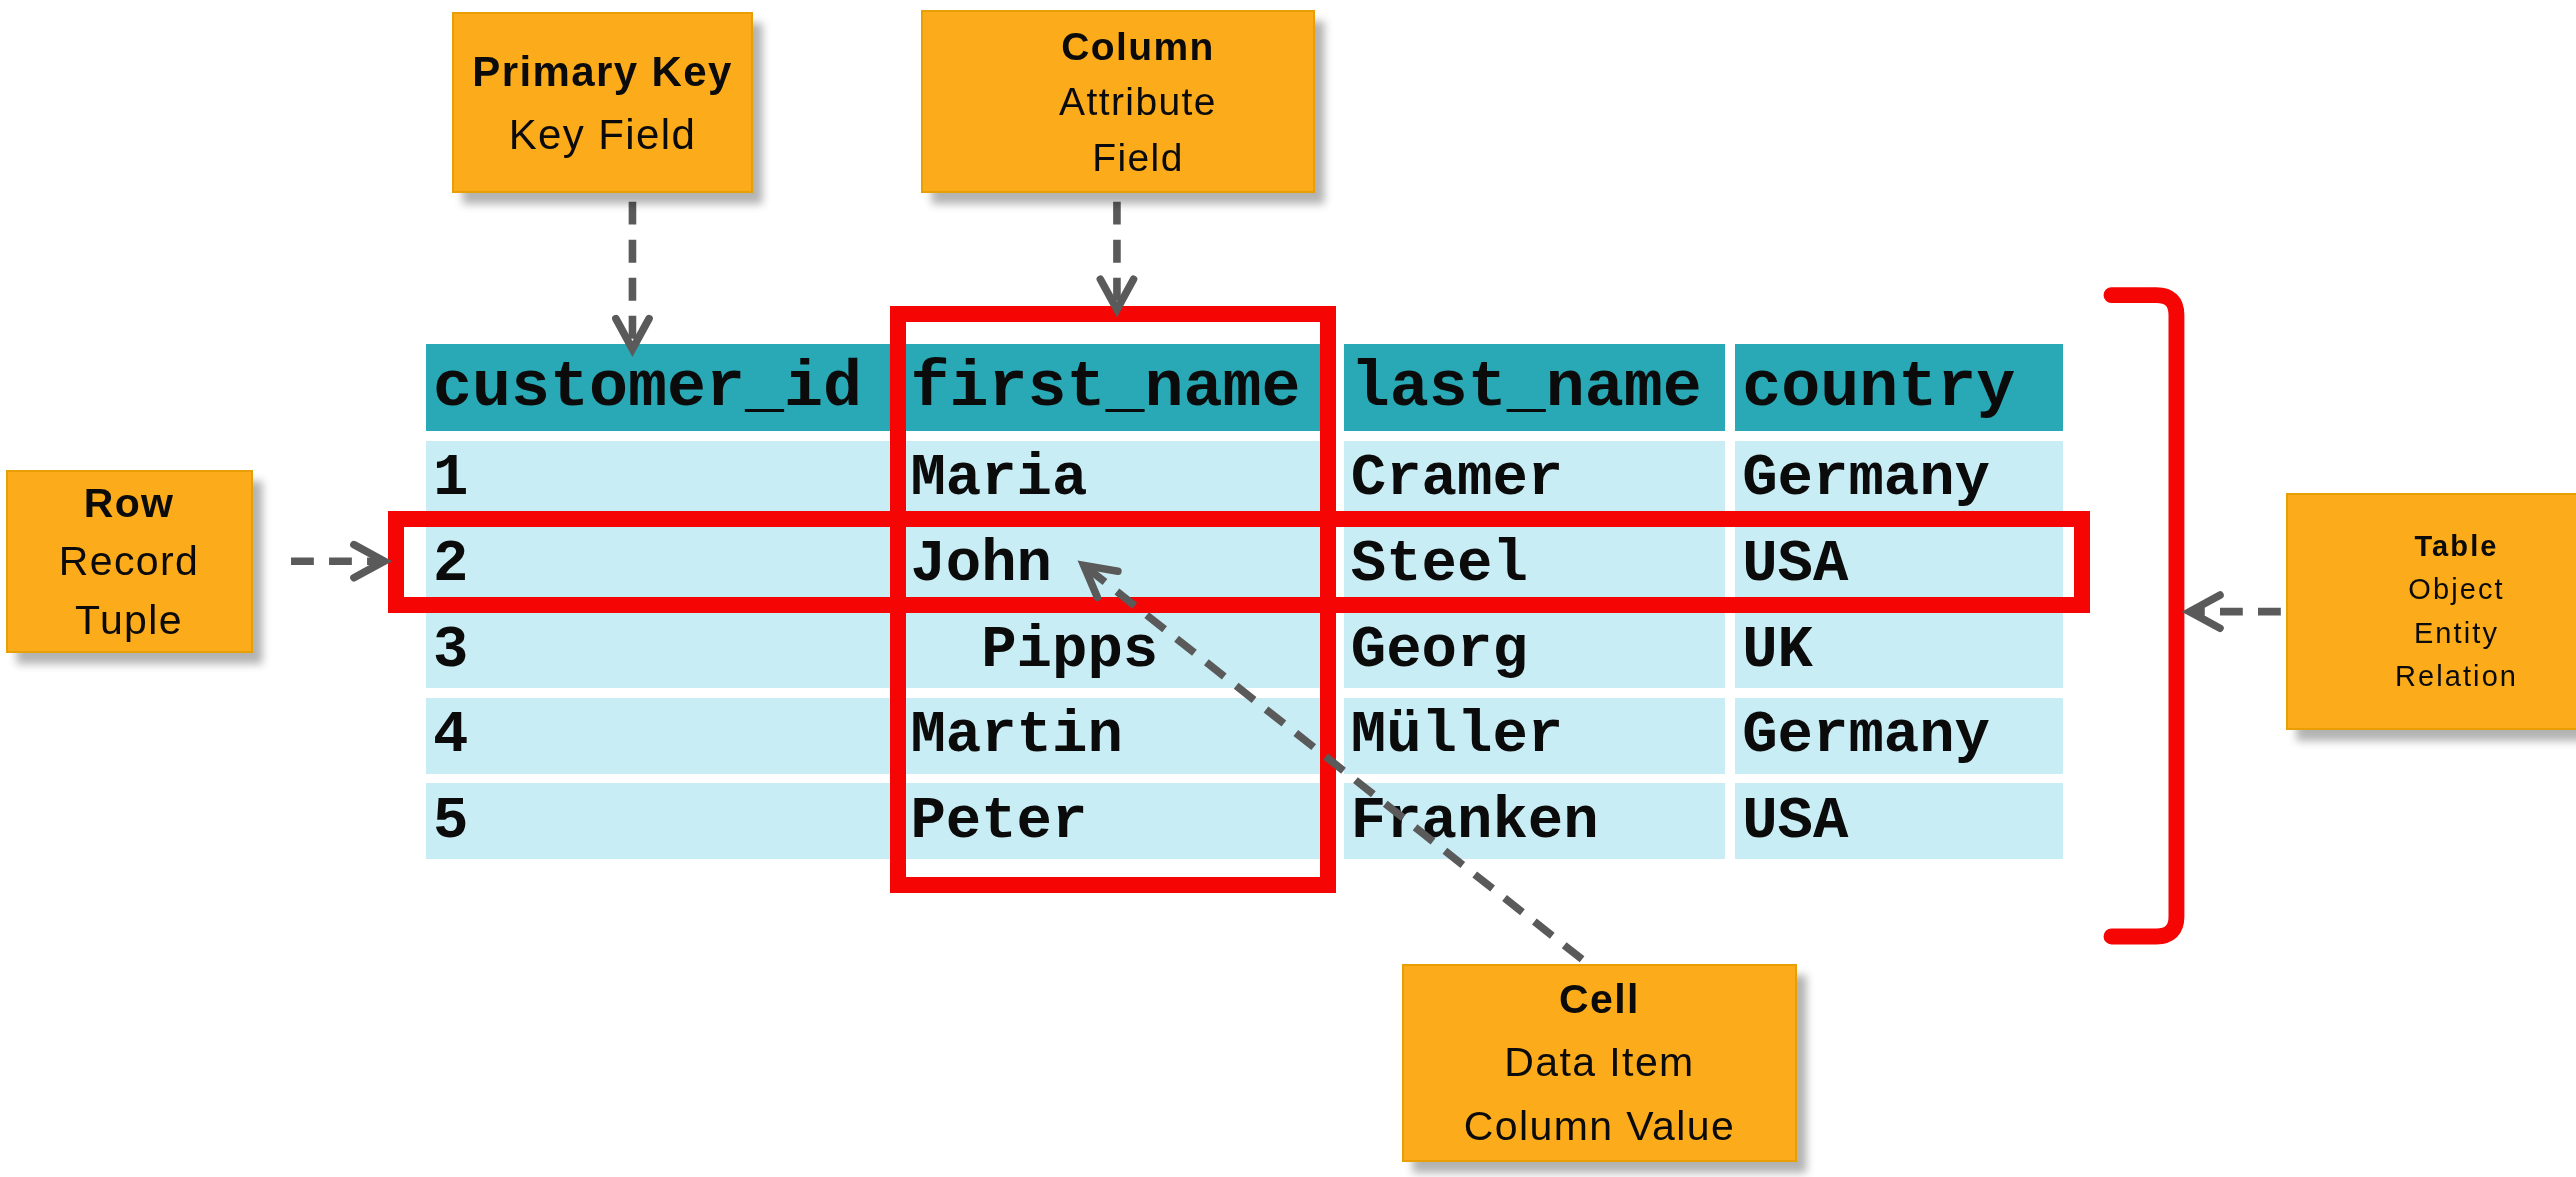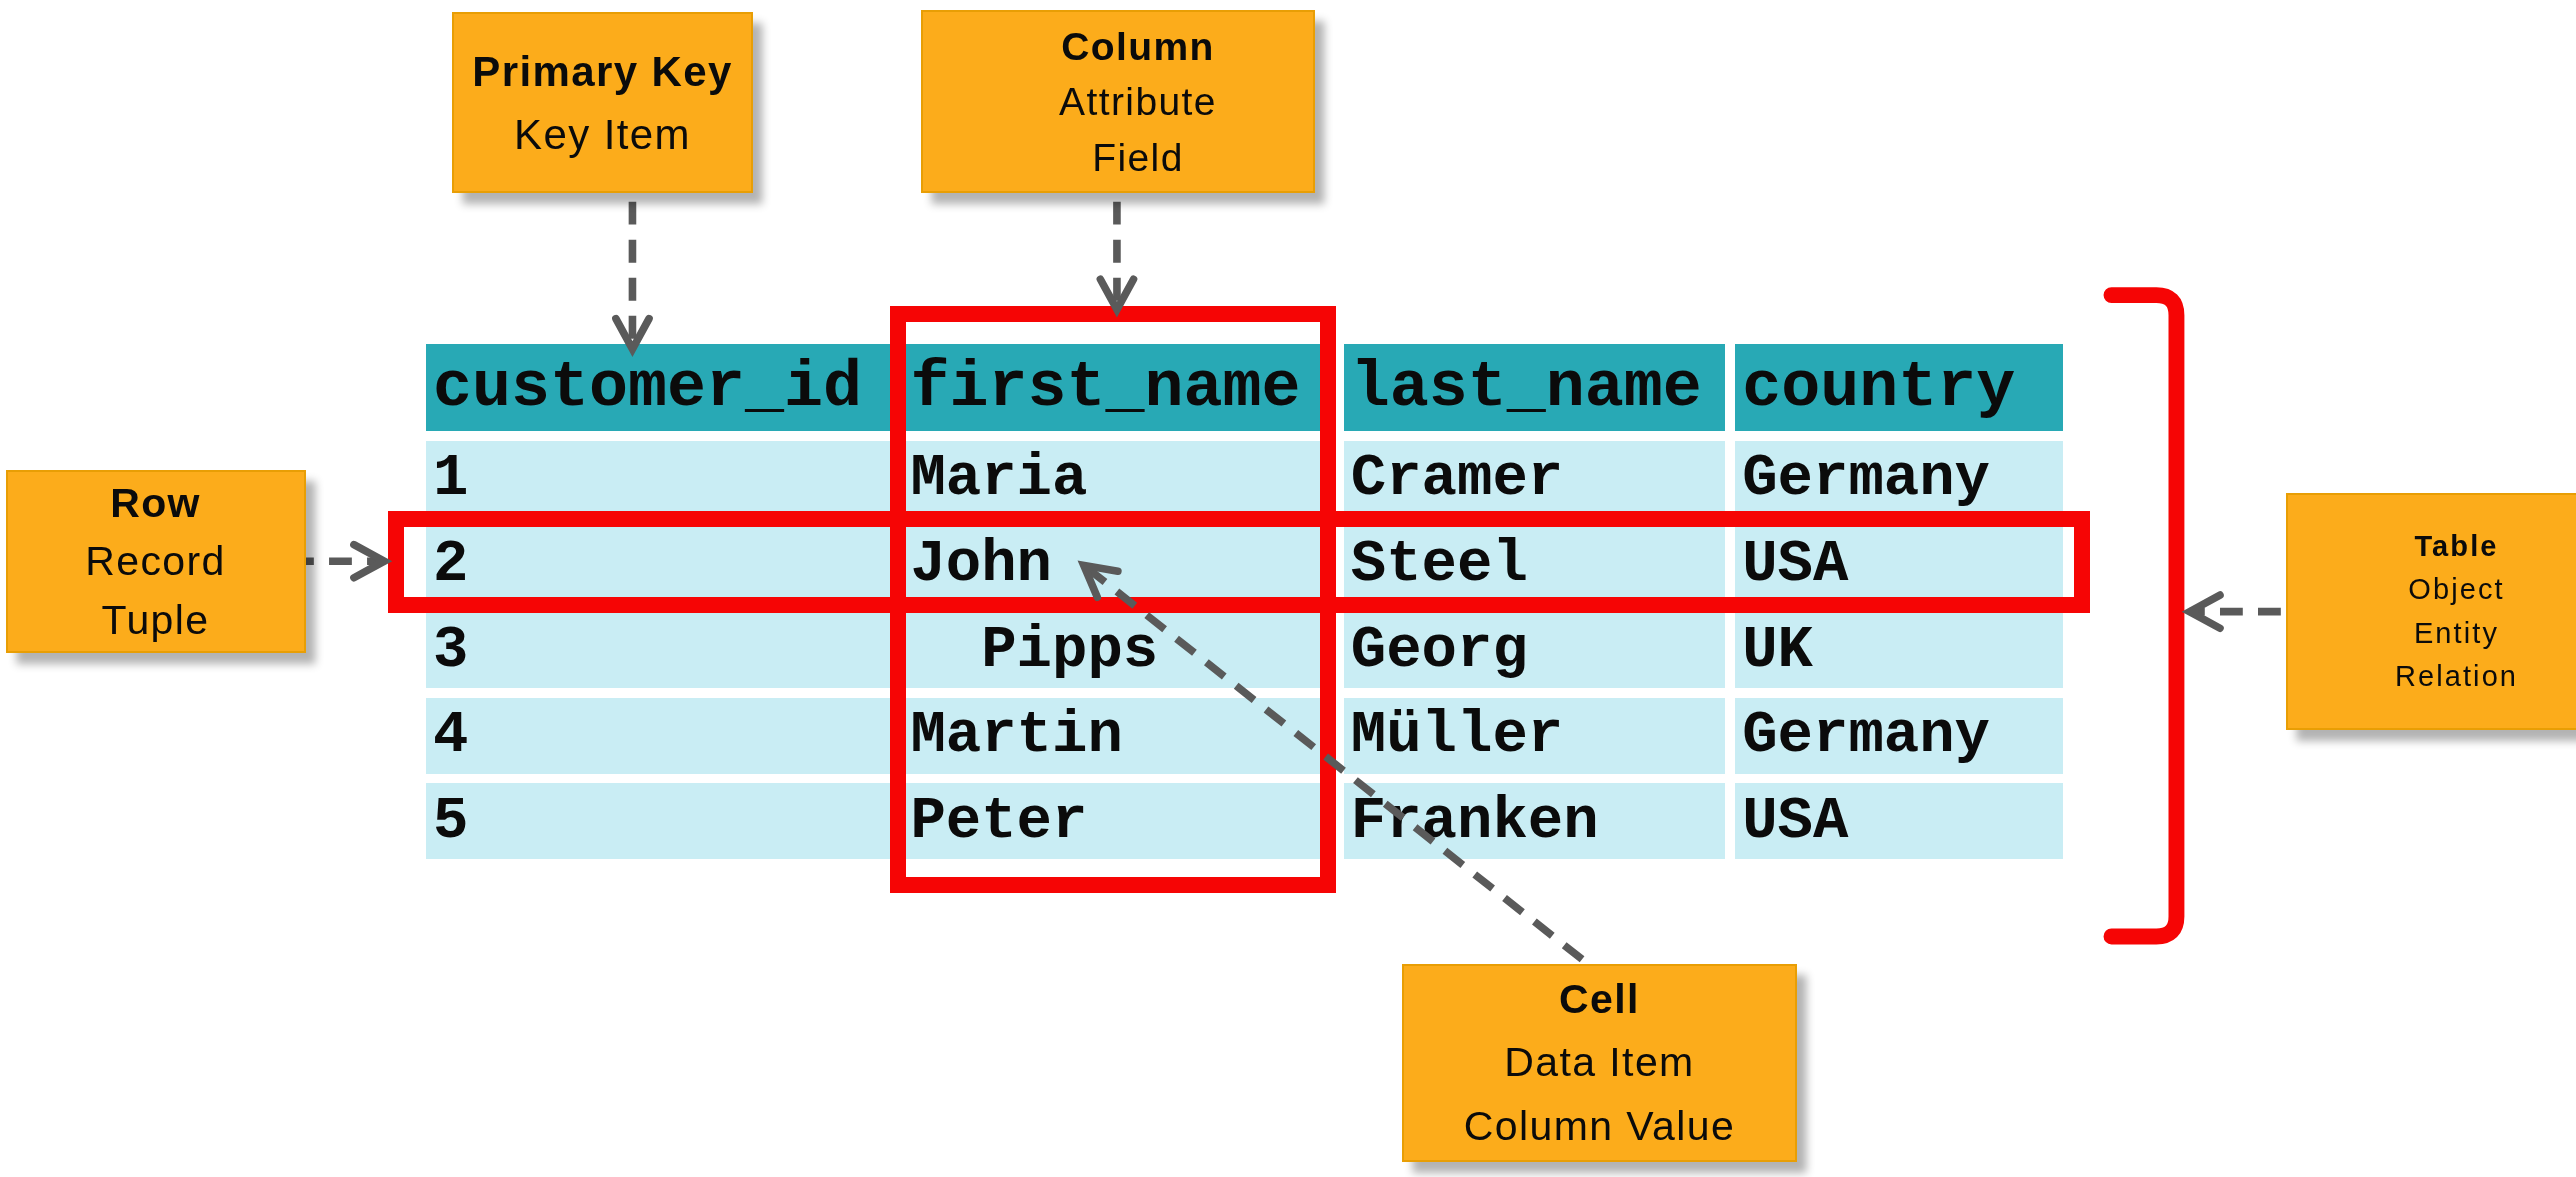--- a/index.html
+++ b/index.html
@@ -68,21 +68,21 @@
     box-shadow:9.7px 11px 8.3px rgba(0,0,0,0.30);
     display:flex;flex-direction:column;
     align-items:center;justify-content:center;
     text-align:center;
     color:var(--text-black);
     letter-spacing:1.4px;
   }
   .co-title{font-weight:700;}
   #co-pk{left:452px;top:12.4px;width:301px;height:181px;font-size:42px;line-height:1.5;}
   #co-column{left:921px;top:10.4px;width:394px;height:183px;font-size:39px;line-height:1.42;padding-left:40px;}
-  #co-row{left:5.5px;top:470px;width:300px;height:183px;font-size:41px;line-height:1.42;}
+  #co-row{left:5.5px;top:470px;width:247px;height:183px;font-size:41px;line-height:1.42;}
   #co-table{left:2286px;top:493px;width:341px;height:237px;font-size:29px;line-height:1.5;letter-spacing:2.1px;}
   #co-cell{left:1402px;top:964px;width:395px;height:198px;font-size:41px;line-height:1.55;}
 </style>
 </head>
 <body>
 
 <div id="canvas">
 
   <div class="dbtable">
     <div class="cell th">customer_id</div>
@@ -134,21 +134,21 @@
 
     <line class="dash" x1="421" y1="812" x2="556" y2="812" marker-end="url(#head)"></line>
 
     <line class="dash" x1="3300" y1="885" x2="3168" y2="885" marker-end="url(#head)"></line>
 
     <line class="dash" x1="2289" y1="1388" x2="1568" y2="818" marker-end="url(#head)"></line>
   </svg>
 
   <div class="callout" id="co-pk">
     <div class="co-title">Primary Key</div>
-    <div class="co-line">Key Item</div>
+    <div class="co-line">Key Field</div>
   </div>
 
   <div class="callout" id="co-column">
     <div class="co-title">Column</div>
     <div class="co-line">Attribute</div>
     <div class="co-line">Field</div>
   </div>
 
   <div class="callout" id="co-row">
     <div class="co-title">Row</div>

